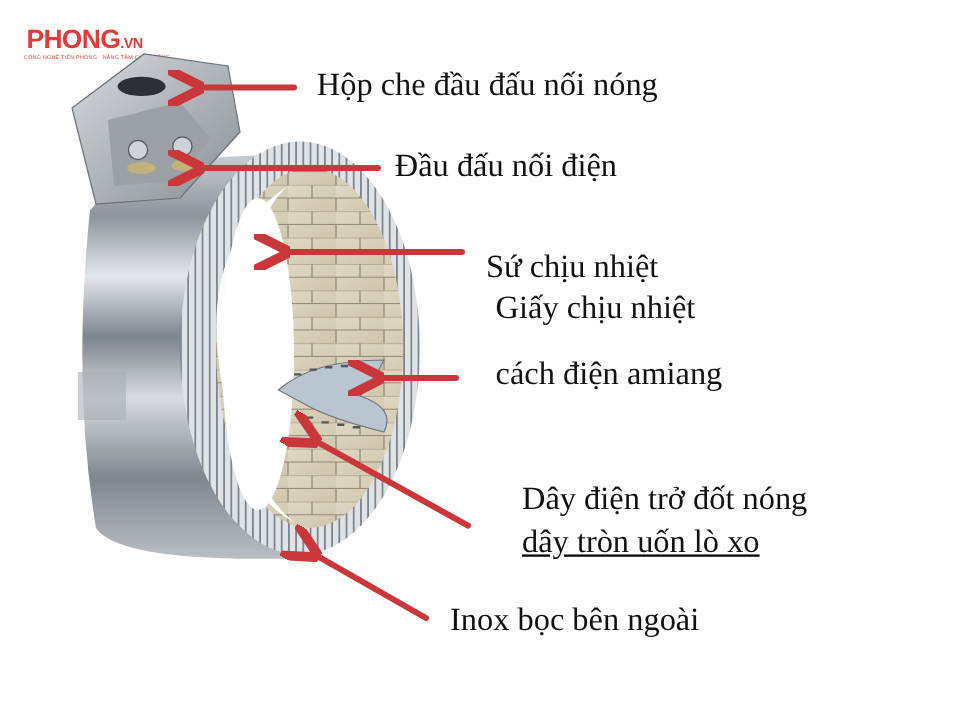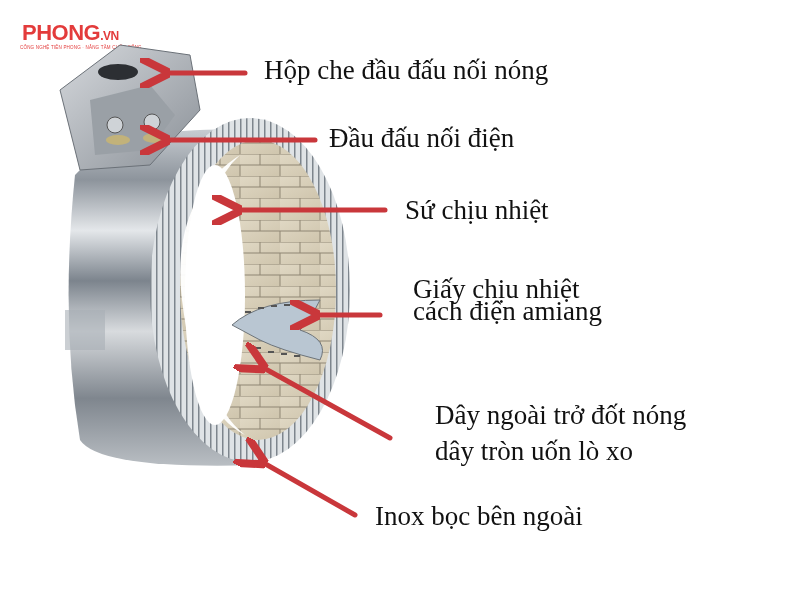--- a/index.html
+++ b/index.html
@@ -84,18 +84,18 @@
     <line x1="315" y1="140" x2="165" y2="140" marker-end="url(#ah)"></line>
     <line x1="385" y1="210" x2="237" y2="210" marker-end="url(#ah)"></line>
     <line x1="380" y1="315" x2="315" y2="315" marker-end="url(#ah)"></line>
     <line x1="390" y1="438" x2="262" y2="367" marker-end="url(#ah)"></line>
     <line x1="355" y1="515" x2="262" y2="462" marker-end="url(#ah)"></line>
   </g>
 </svg>
 
 <div class="label" style="left:264px;top:53px;">Hộp che đầu đấu nối nóng</div>
 <div class="label" style="left:329px;top:121px;">Đầu đấu nối điện</div>
-<div class="label" style="left:405px;top:193px;">Sứ chịu nhiệt</div>
-<div class="label" style="left:413px;top:272px;">Giấy chịu nhiệt</div>
+<div class="label" style="left:405px;top:205px;">Sứ chịu nhiệt</div>
+<div class="label" style="left:413px;top:239px;">Giấy chịu nhiệt</div>
 <div class="label" style="left:413px;top:294px;font-family:Liberation Serif, serif;">cách điện amiang</div>
-<div class="label" style="left:435px;top:398px;">Dây ngoài trở đốt nóng</div>
-<div class="label" style="left:435px;top:434px;">dây tròn uốn lò xo</div>
+<div class="label" style="left:435px;top:398px;">Dây điện trở đốt nóng</div>
+<div class="label" style="left:435px;top:434px;text-decoration:underline;">dây tròn uốn lò xo</div>
 <div class="label" style="left:375px;top:499px;">Inox bọc bên ngoài</div>
 
 </body></html>

